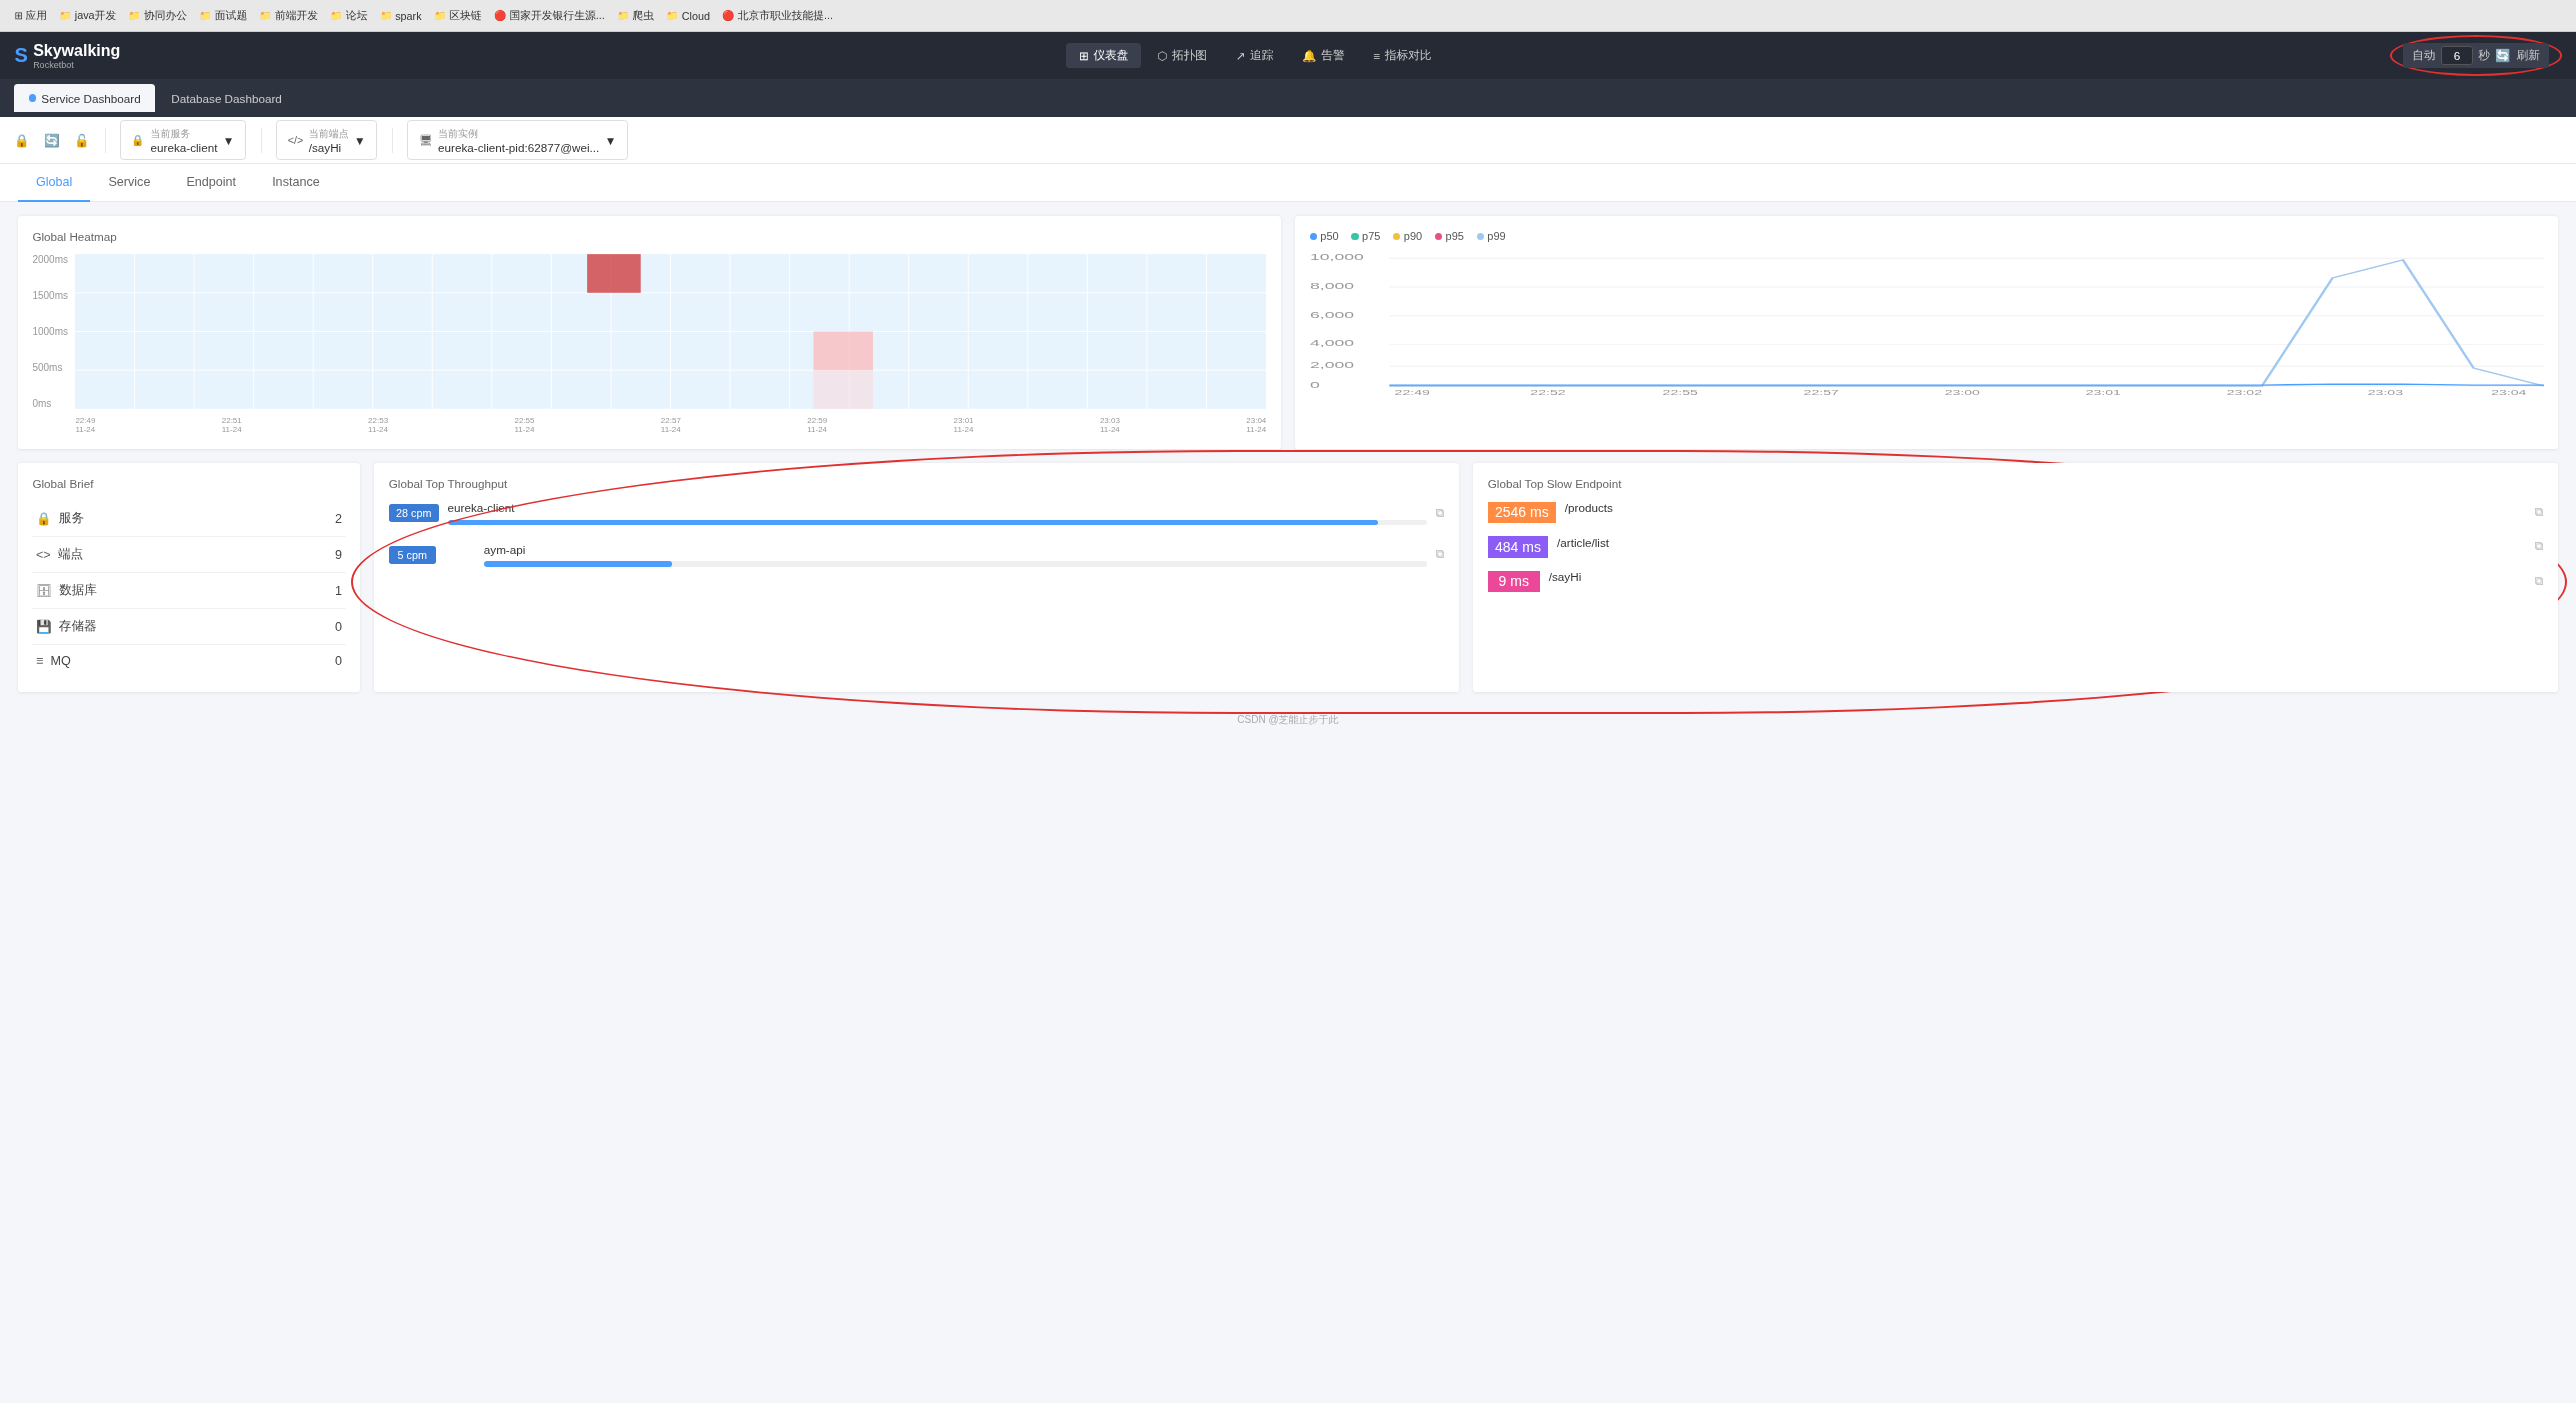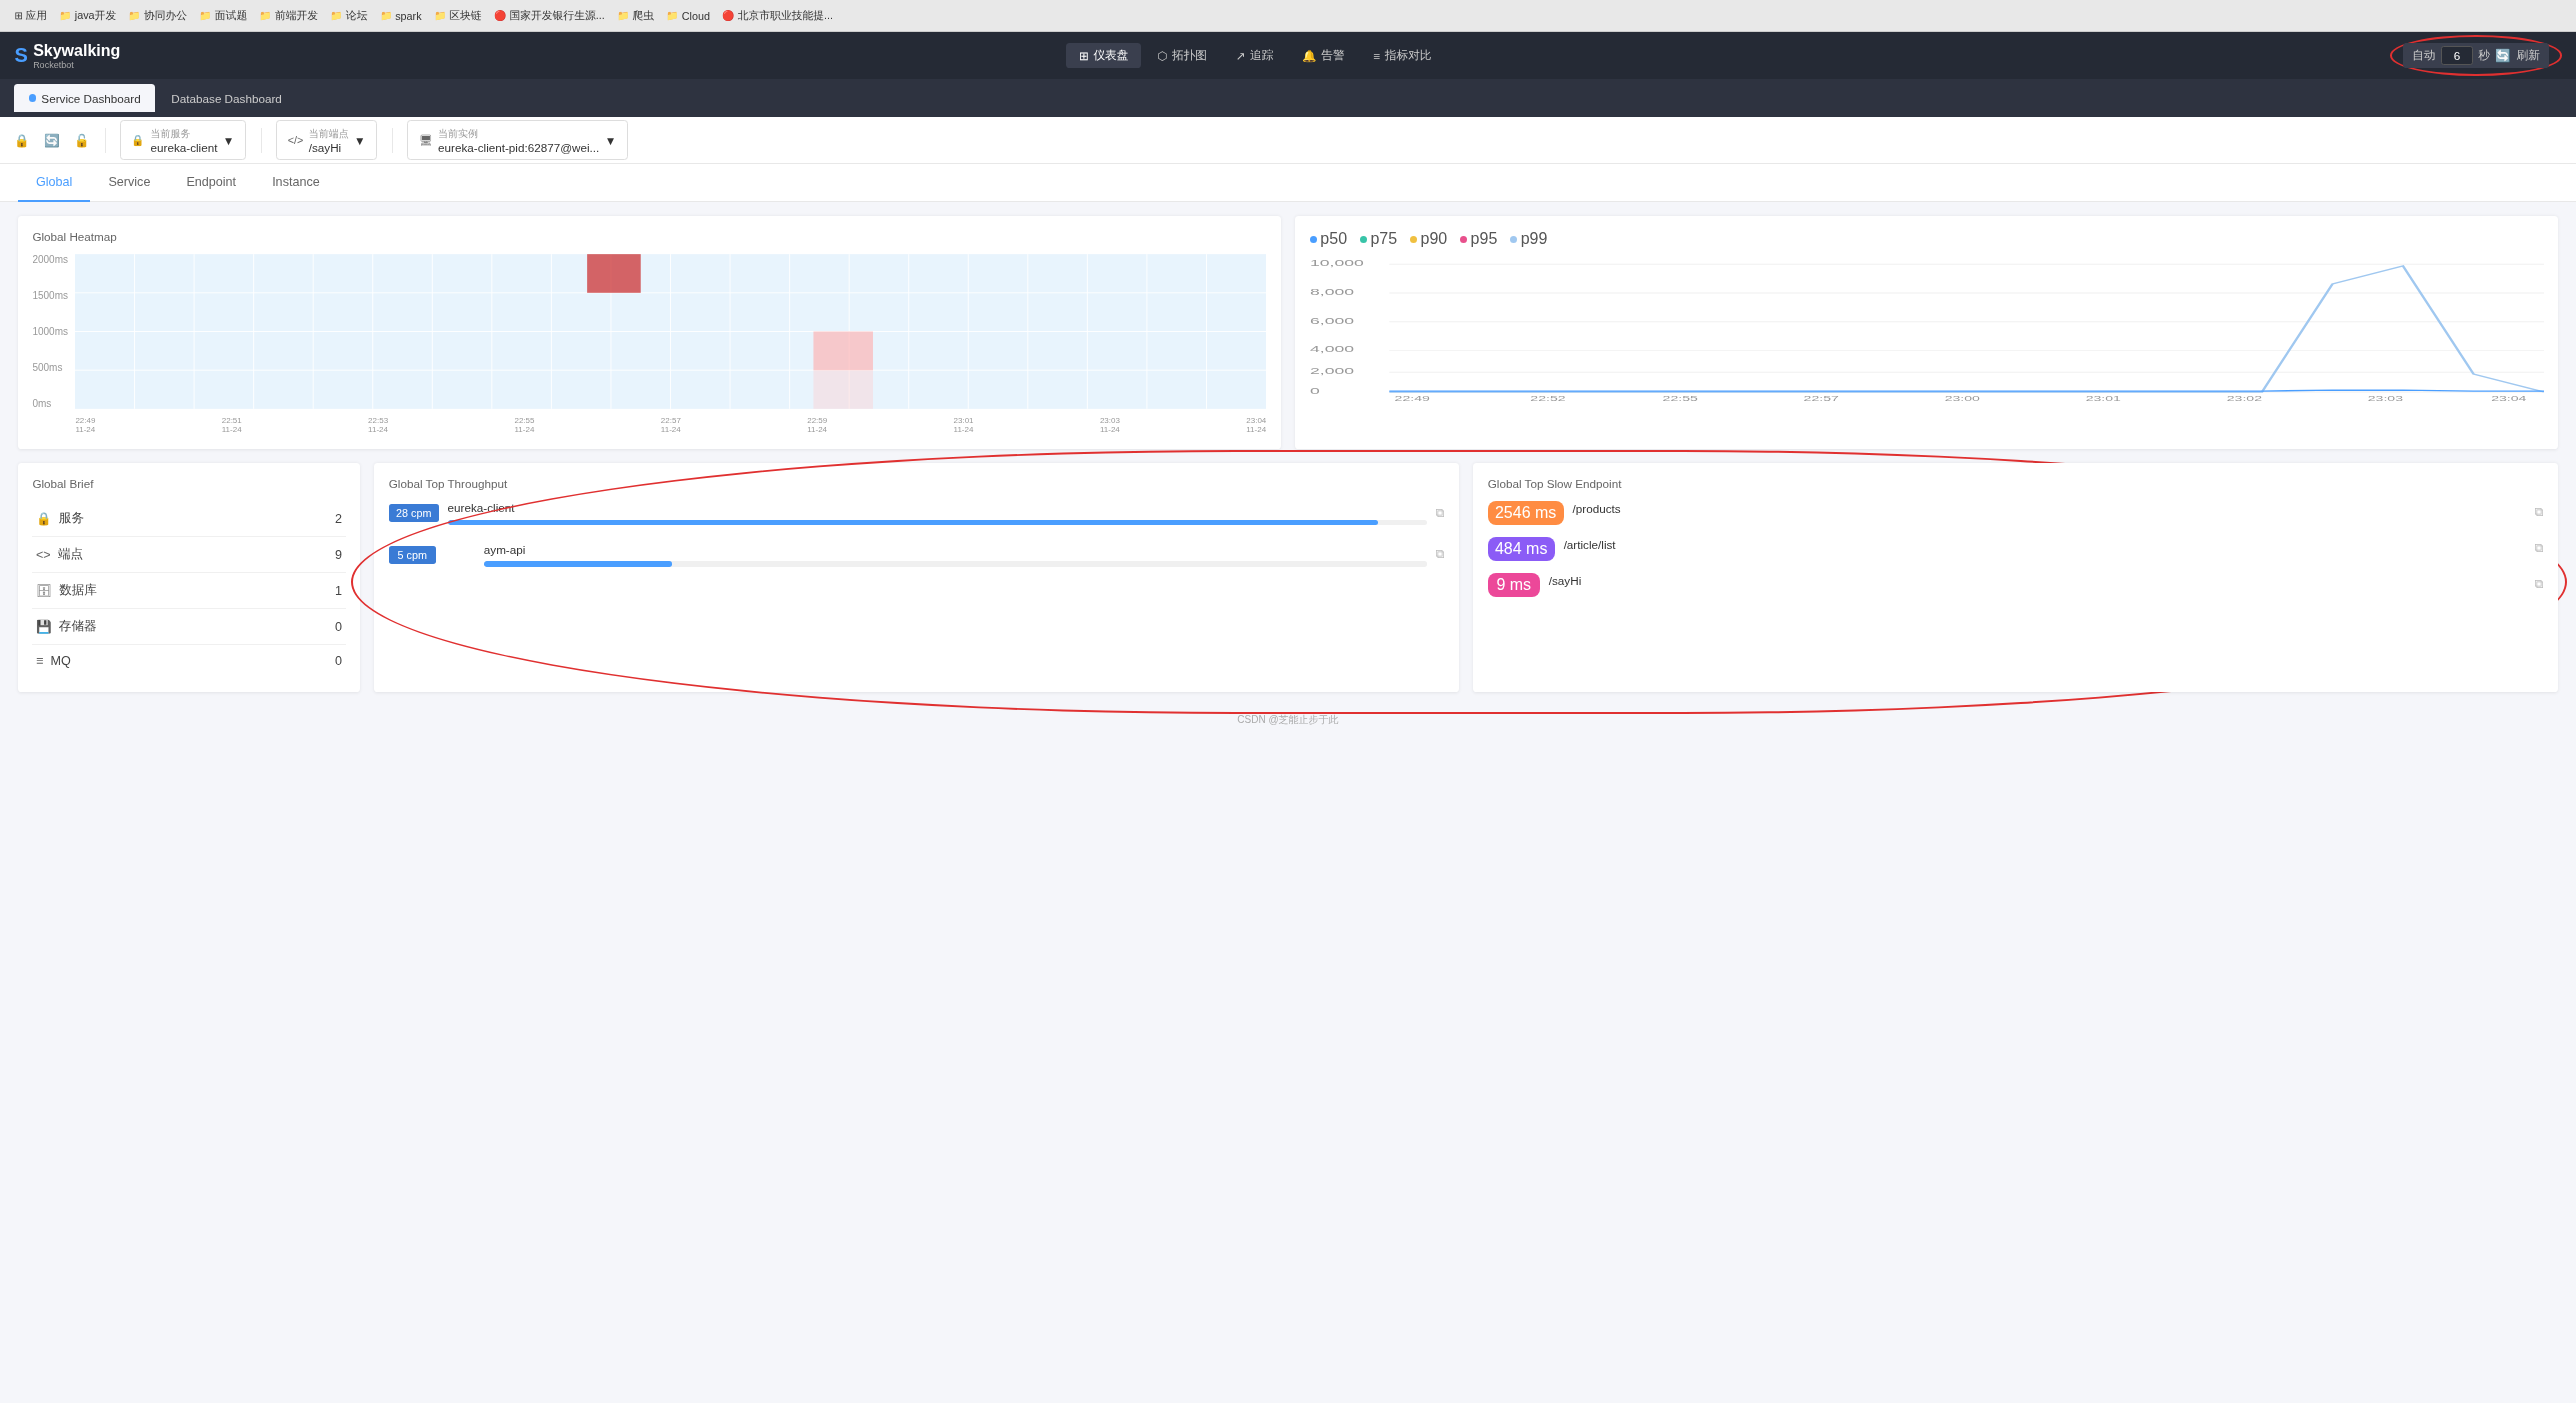--- a/index.html
+++ b/index.html
@@ -242,21 +242,21 @@
     
     .legend-row {
       display: flex;
       gap: 12.6px;
       margin-bottom: 9px;
     }
     .legend-item {
       display: flex;
       align-items: center;
       gap: 3.6px;
-      font-size: 16px;
+      font-size: 11px;
       color: #555;
     }
     .legend-dot {
       width: 7.2px; height: 7.2px; border-radius: 50%;
     }
     .chart-svg-area {
       width: 100%;
       height: 144px;
     }
 
@@ -341,23 +341,23 @@
     
     .slow-card {
       background: #fff;
       border-radius: 3.6px;
       box-shadow: 0 0.9px 3.6px rgba(0,0,0,0.08);
       padding: 14.4px;
       position: relative;
     }
     .ms-badge {
       color: #fff;
-      font-size: 16px;
+      font-size: 14px;
       padding: 2.7px 7.2px;
-      border-radius: 8px;
+      border-radius: 0;
       white-space: nowrap;
       min-width: 52px;
       text-align: center;
     }
     .ms-badge.orange { background: #ff8c42; }
     .ms-badge.purple { background: #8b5cf6; }
     .ms-badge.blue { background: #ec4899; }
     .slow-bar-wrap {
       flex: 1;
       height: 3.6px;

